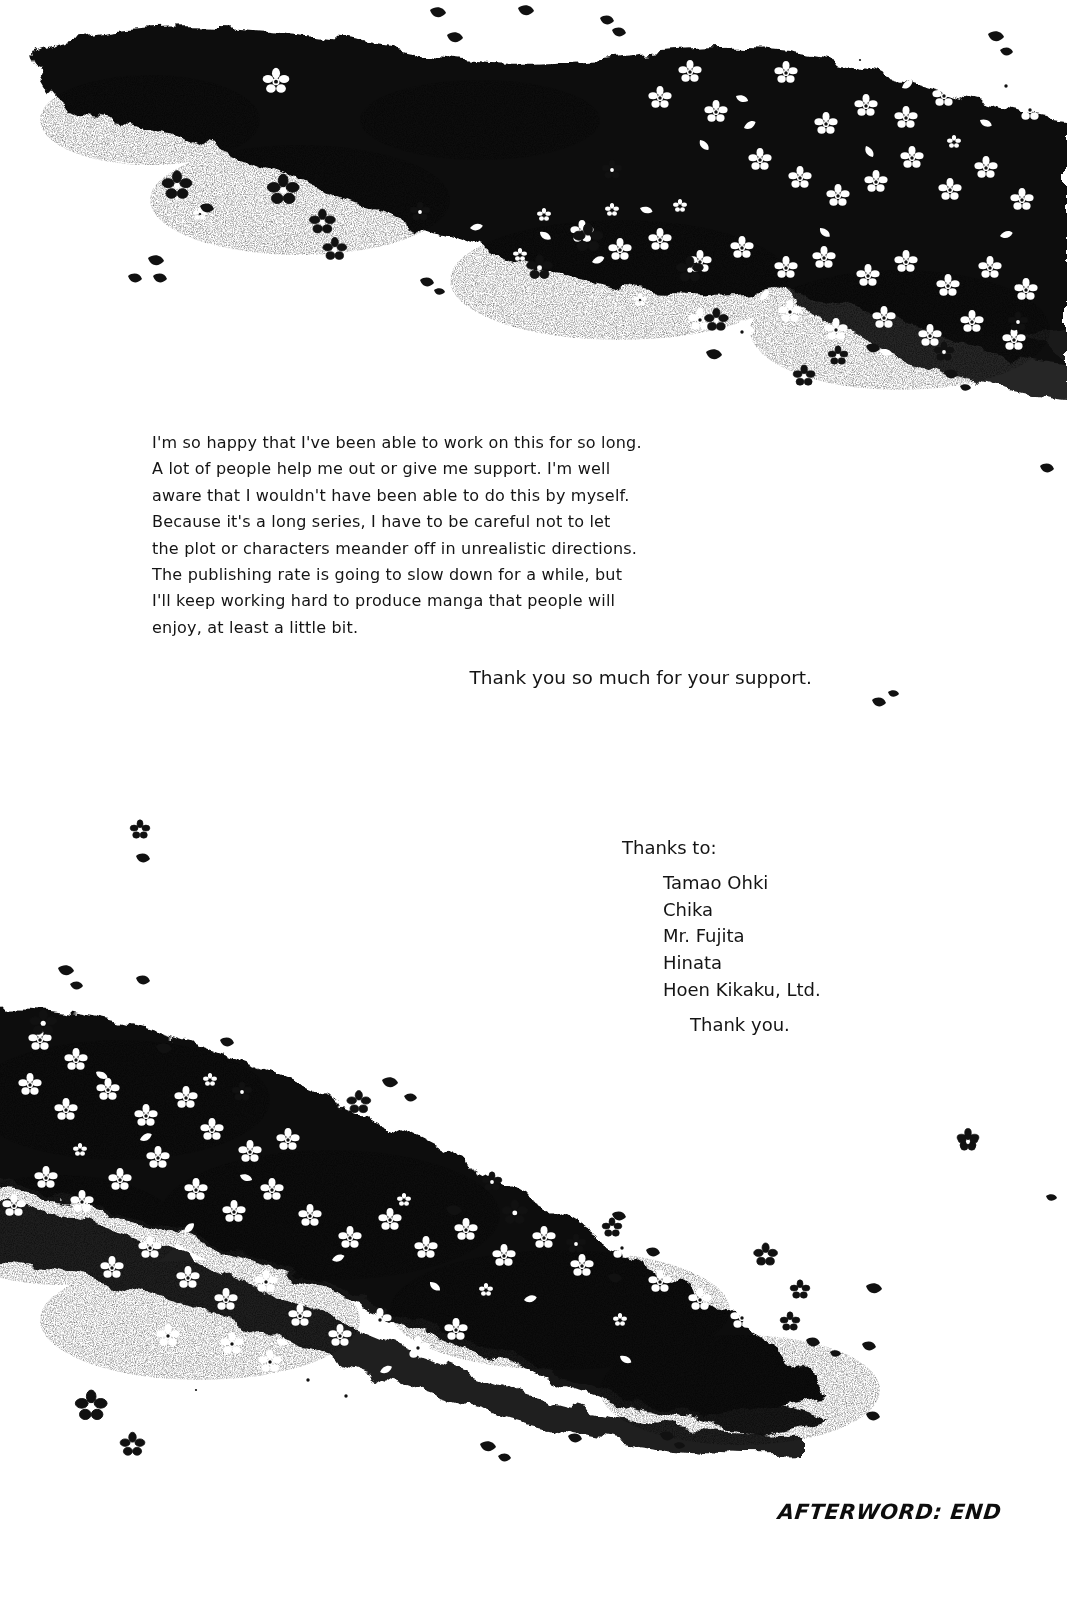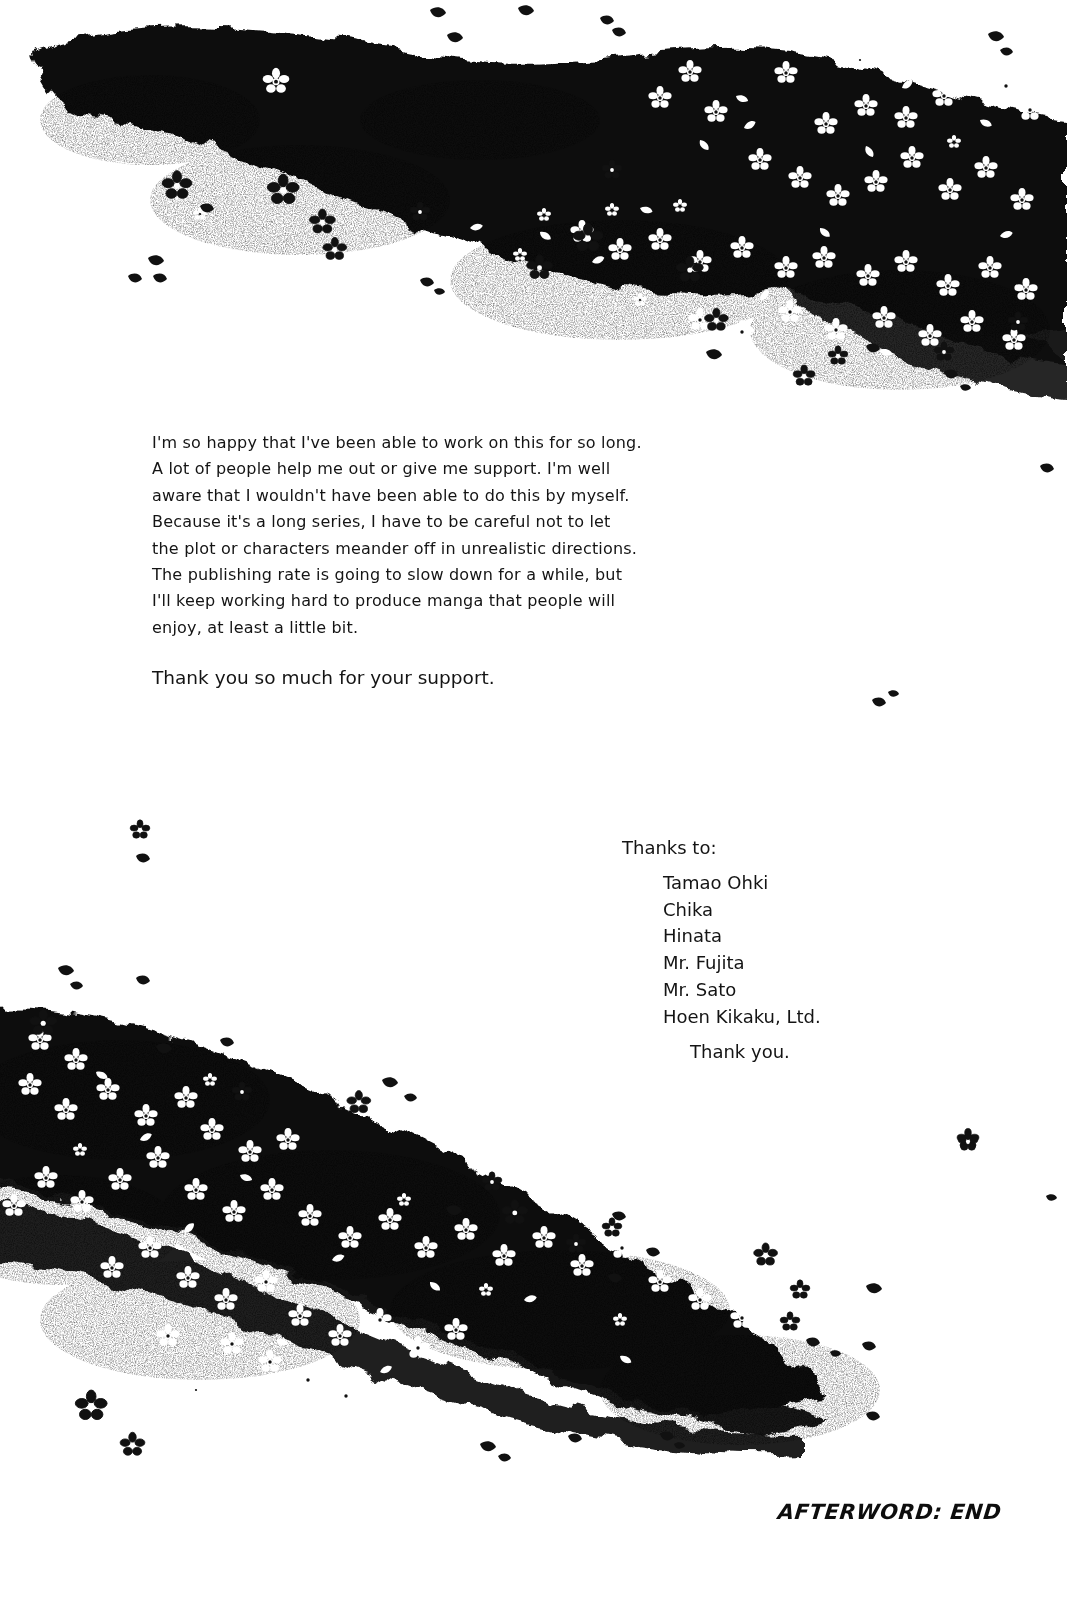--- a/index.html
+++ b/index.html
@@ -48,20 +48,21 @@
     white-space: pre-wrap;
   }
   .afterword-thanks-line {
     position: absolute;
     left: 152px;
     top: 665px;
     width: 660px;
     font-size: 18.5px;
     line-height: 26.4px;
     color: #141414;
+    text-align: right;
   }
 
   .credits {
     position: absolute;
     left: 622px;
     top: 835px;
     width: 360px;
     font-size: 18px;
     line-height: 26.8px;
     color: #141414;
@@ -469,23 +470,22 @@
 I'll keep working hard to produce manga that people will
 enjoy, at least a little bit.</div>
 
   <div class="afterword-thanks-line">Thank you so much for your support.</div>
 
   <div class="credits">
     <div class="credits-title">Thanks to:</div>
     <ul>
       <li>Tamao Ohki</li>
       <li>Chika</li>
+      <li>Mr. Fujita</li>
       <li>Hinata</li>
-      <li>Mr. Fujita</li>
-      <li>Mr. Sato</li>
       <li>Hoen Kikaku, Ltd.</li>
     </ul>
     <div class="closing">Thank you.</div>
   </div>
 
   <div class="end-mark">AFTERWORD: END</div>
 
 </div>
 
 </body></html>

